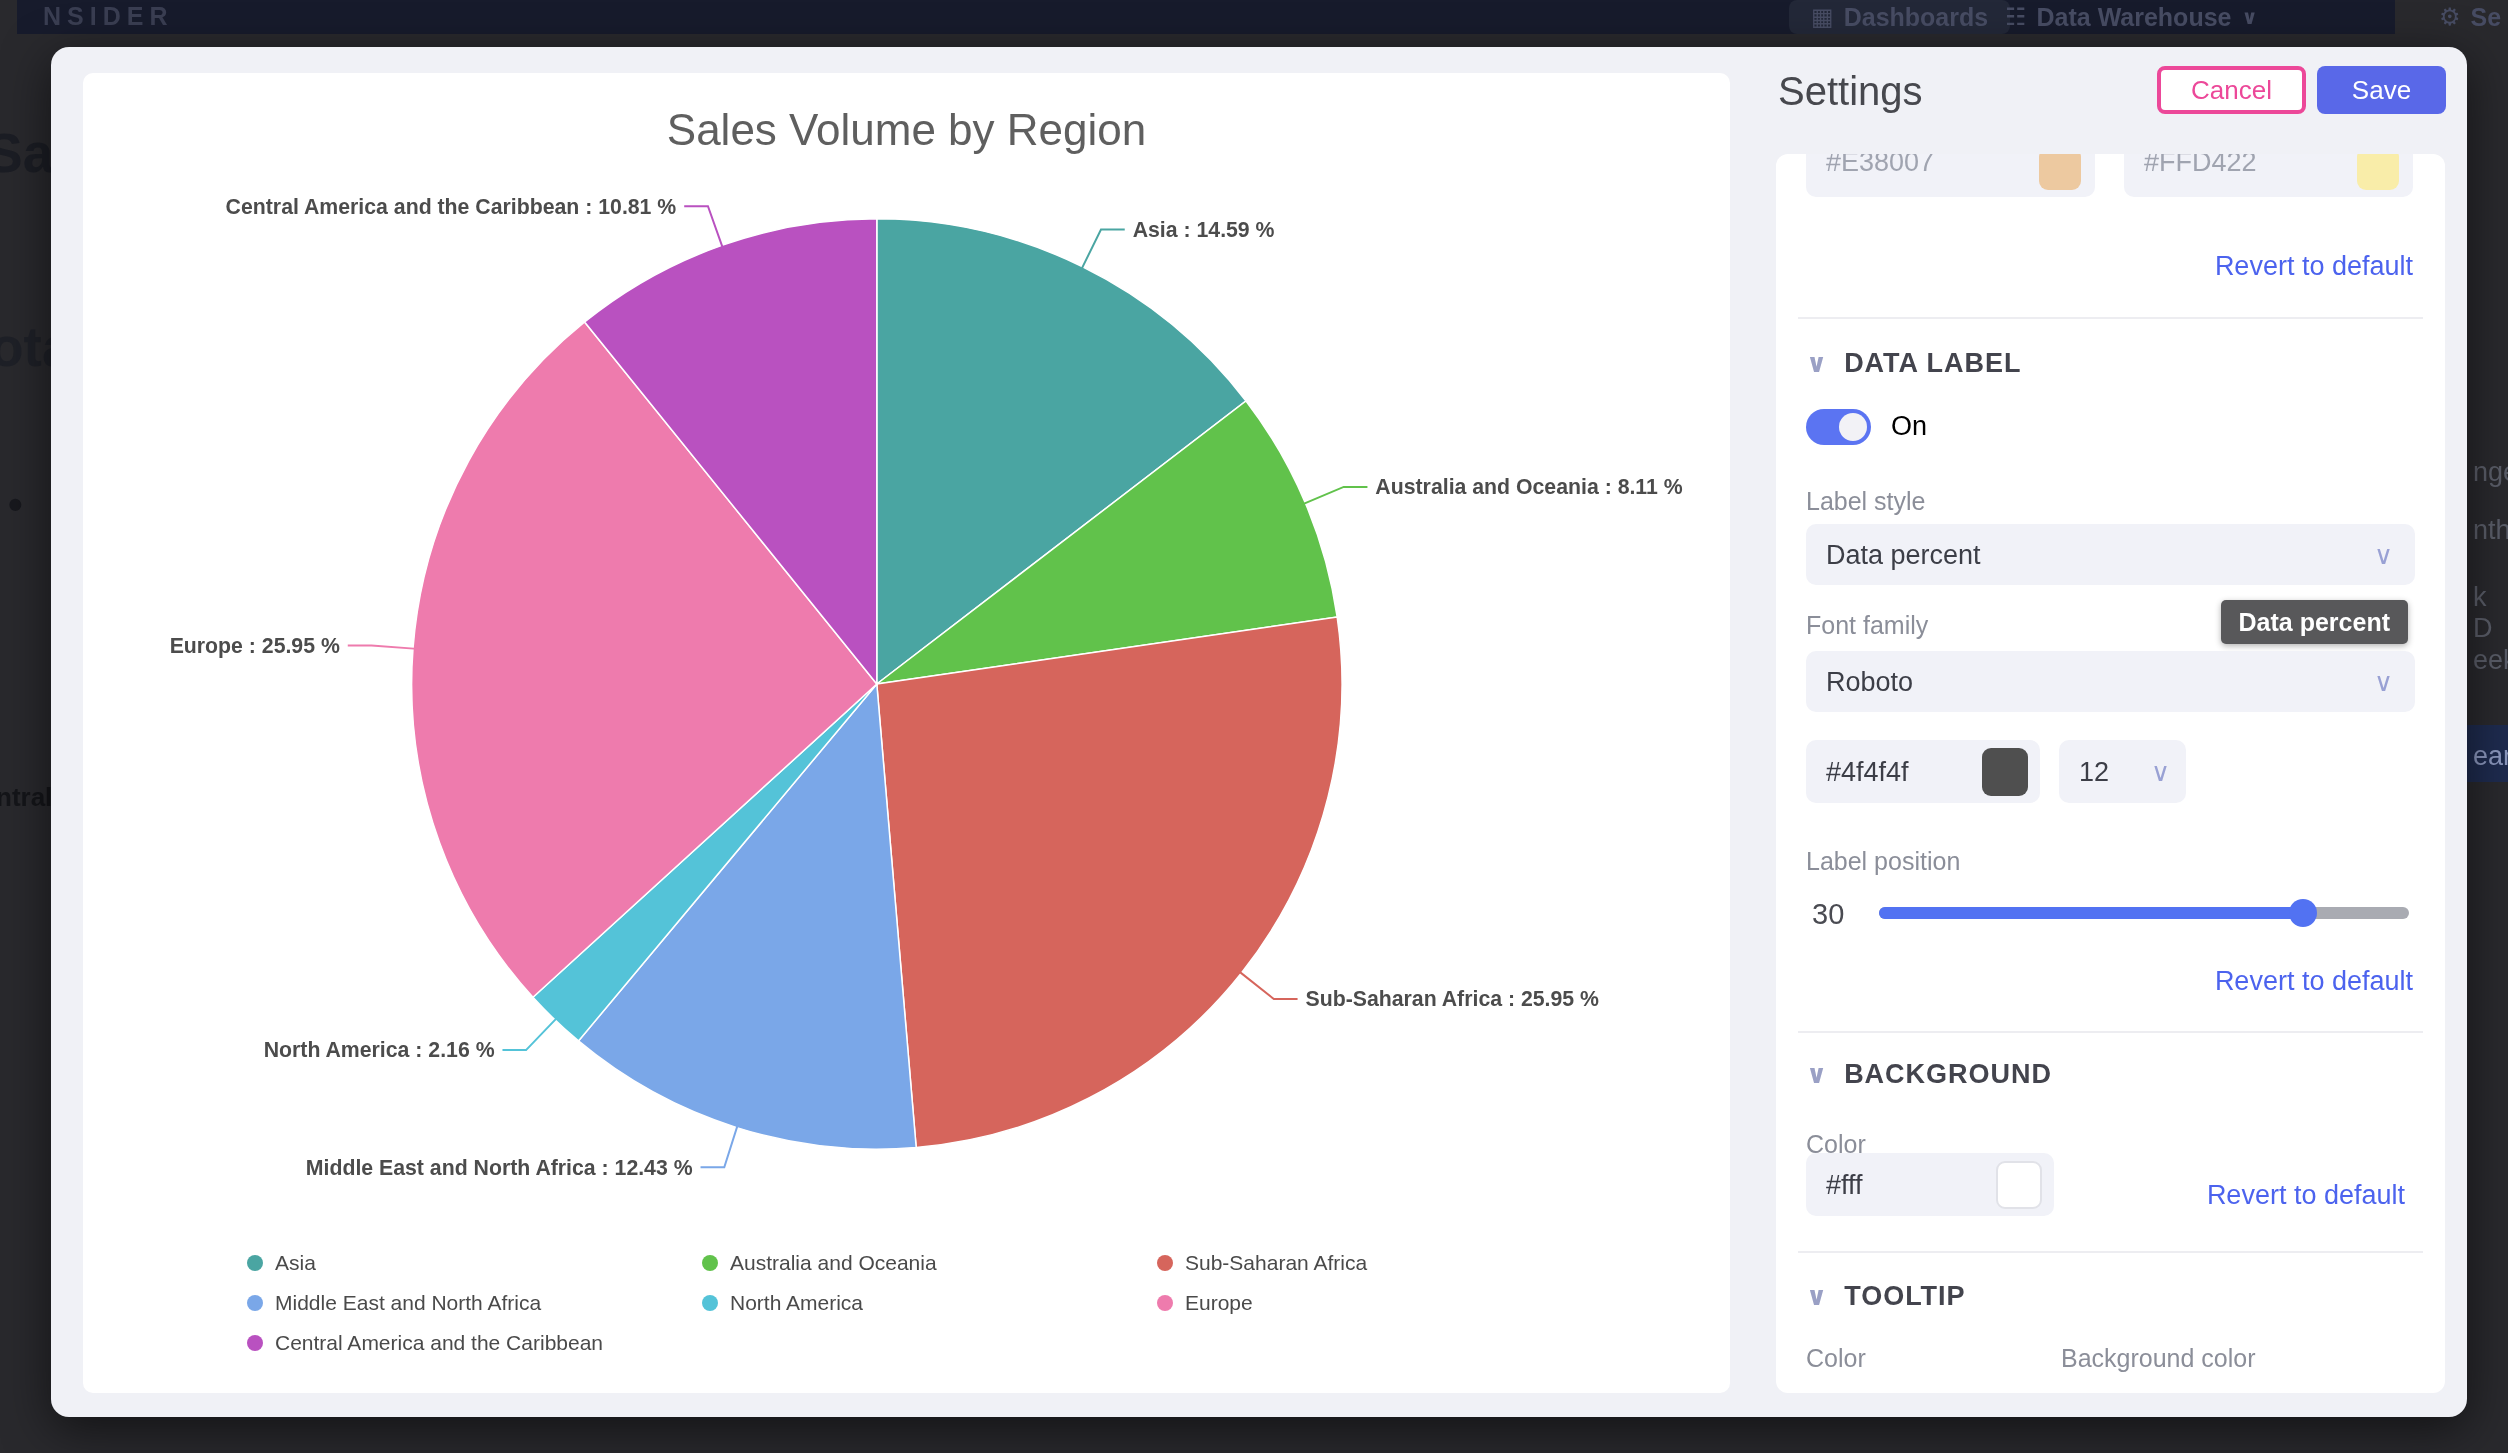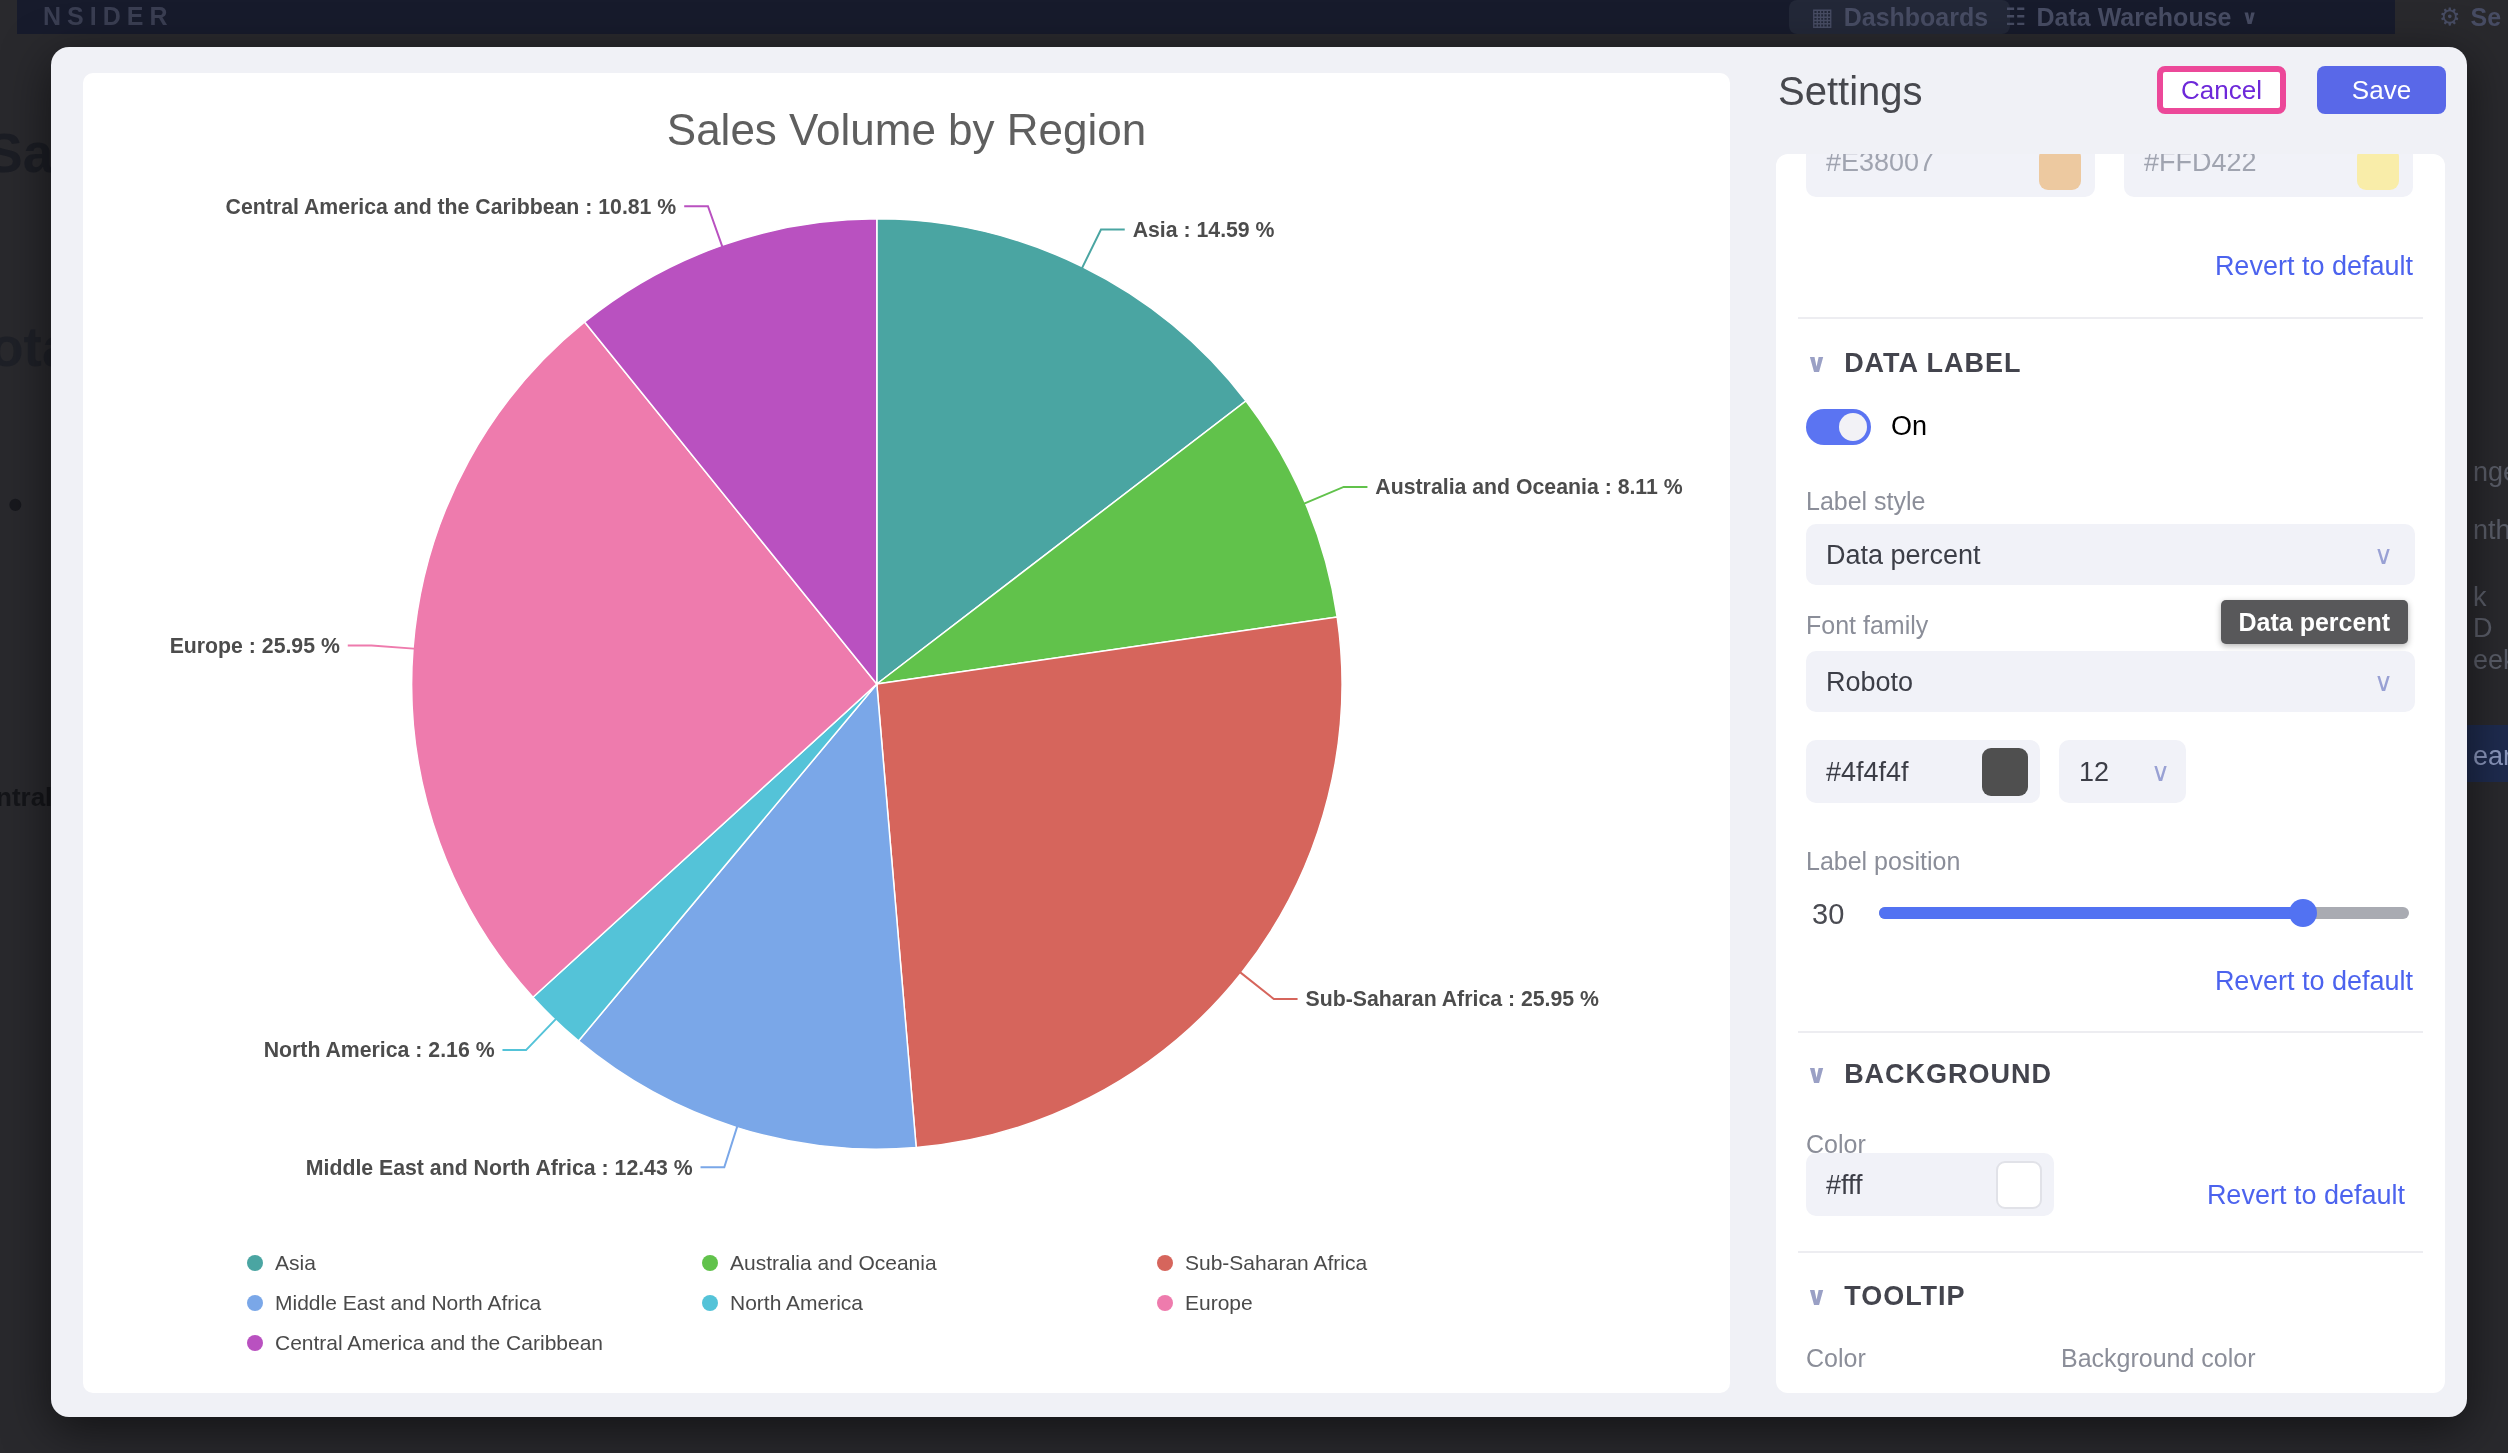--- a/index.html
+++ b/index.html
@@ -24,21 +24,21 @@
   .chart-card { position:absolute; left:32px; top:26px; width:1647px; height:1320px; background:#ffffff; border-radius:10px; }
   .chart-title { position:absolute; left:0; top:32px; width:100%; text-align:center; font-size:44px; color:#5f5f5f; }
   #pie-svg { position:absolute; left:0; top:0; }
   .legend { position:absolute; left:164px; top:1178px; width:1386px; display:grid; grid-template-columns:455px 455px 436px; row-gap:16px; }
   .legend-item { display:flex; align-items:center; gap:12px; font-size:21px; font-weight:normal; color:#4a4a4a; cursor:pointer; }
   .legend-dot { width:16px; height:16px; border-radius:50%; flex:none; }
 
   
   .settings-title { position:absolute; left:1727px; top:22px; font-size:40px; font-weight:normal; color:#47484e; }
   .btn { position:absolute; top:19px; height:48px; border-radius:8px; font-size:26px; display:flex; align-items:center; justify-content:center; cursor:pointer; }
-  .btn-cancel { left:2106px; width:129px; background:#ffffff; border:6px solid #ec4899; color:#6d28d9; }
+  .btn-cancel { left:2106px; width:149px; background:#ffffff; border:4px solid #ec4899; color:#ec4899; }
   .btn-save { left:2266px; width:129px; background:#5968e8; color:#ffffff; }
 
   .settings-card { position:absolute; left:1725px; top:107px; width:669px; height:1239px; background:#ffffff; border-radius:12px; overflow:hidden; }
   .field { position:absolute; background:#f1f2f8; border-radius:10px;text-decoration:underline; }
   .field-text { position:absolute; left:20px; top:50%; transform:translateY(-50%); font-size:27px; color:#3c3e47; }
   .field-text.muted { color:#a0a4b0; }
   .swatch { position:absolute; border-radius:9px; }
   .chev { position:absolute; right:22px; top:50%; transform:translateY(-50%); font-size:26px; color:#99a1d4; }
   .sec-chev { color:#9aa0c5; font-size:26px; margin-right:16px; }
   .sec-head { position:absolute; left:30px; display:flex; align-items:center; font-size:27px; font-weight:bold; letter-spacing:1px; color:#43444d; cursor:pointer; }

